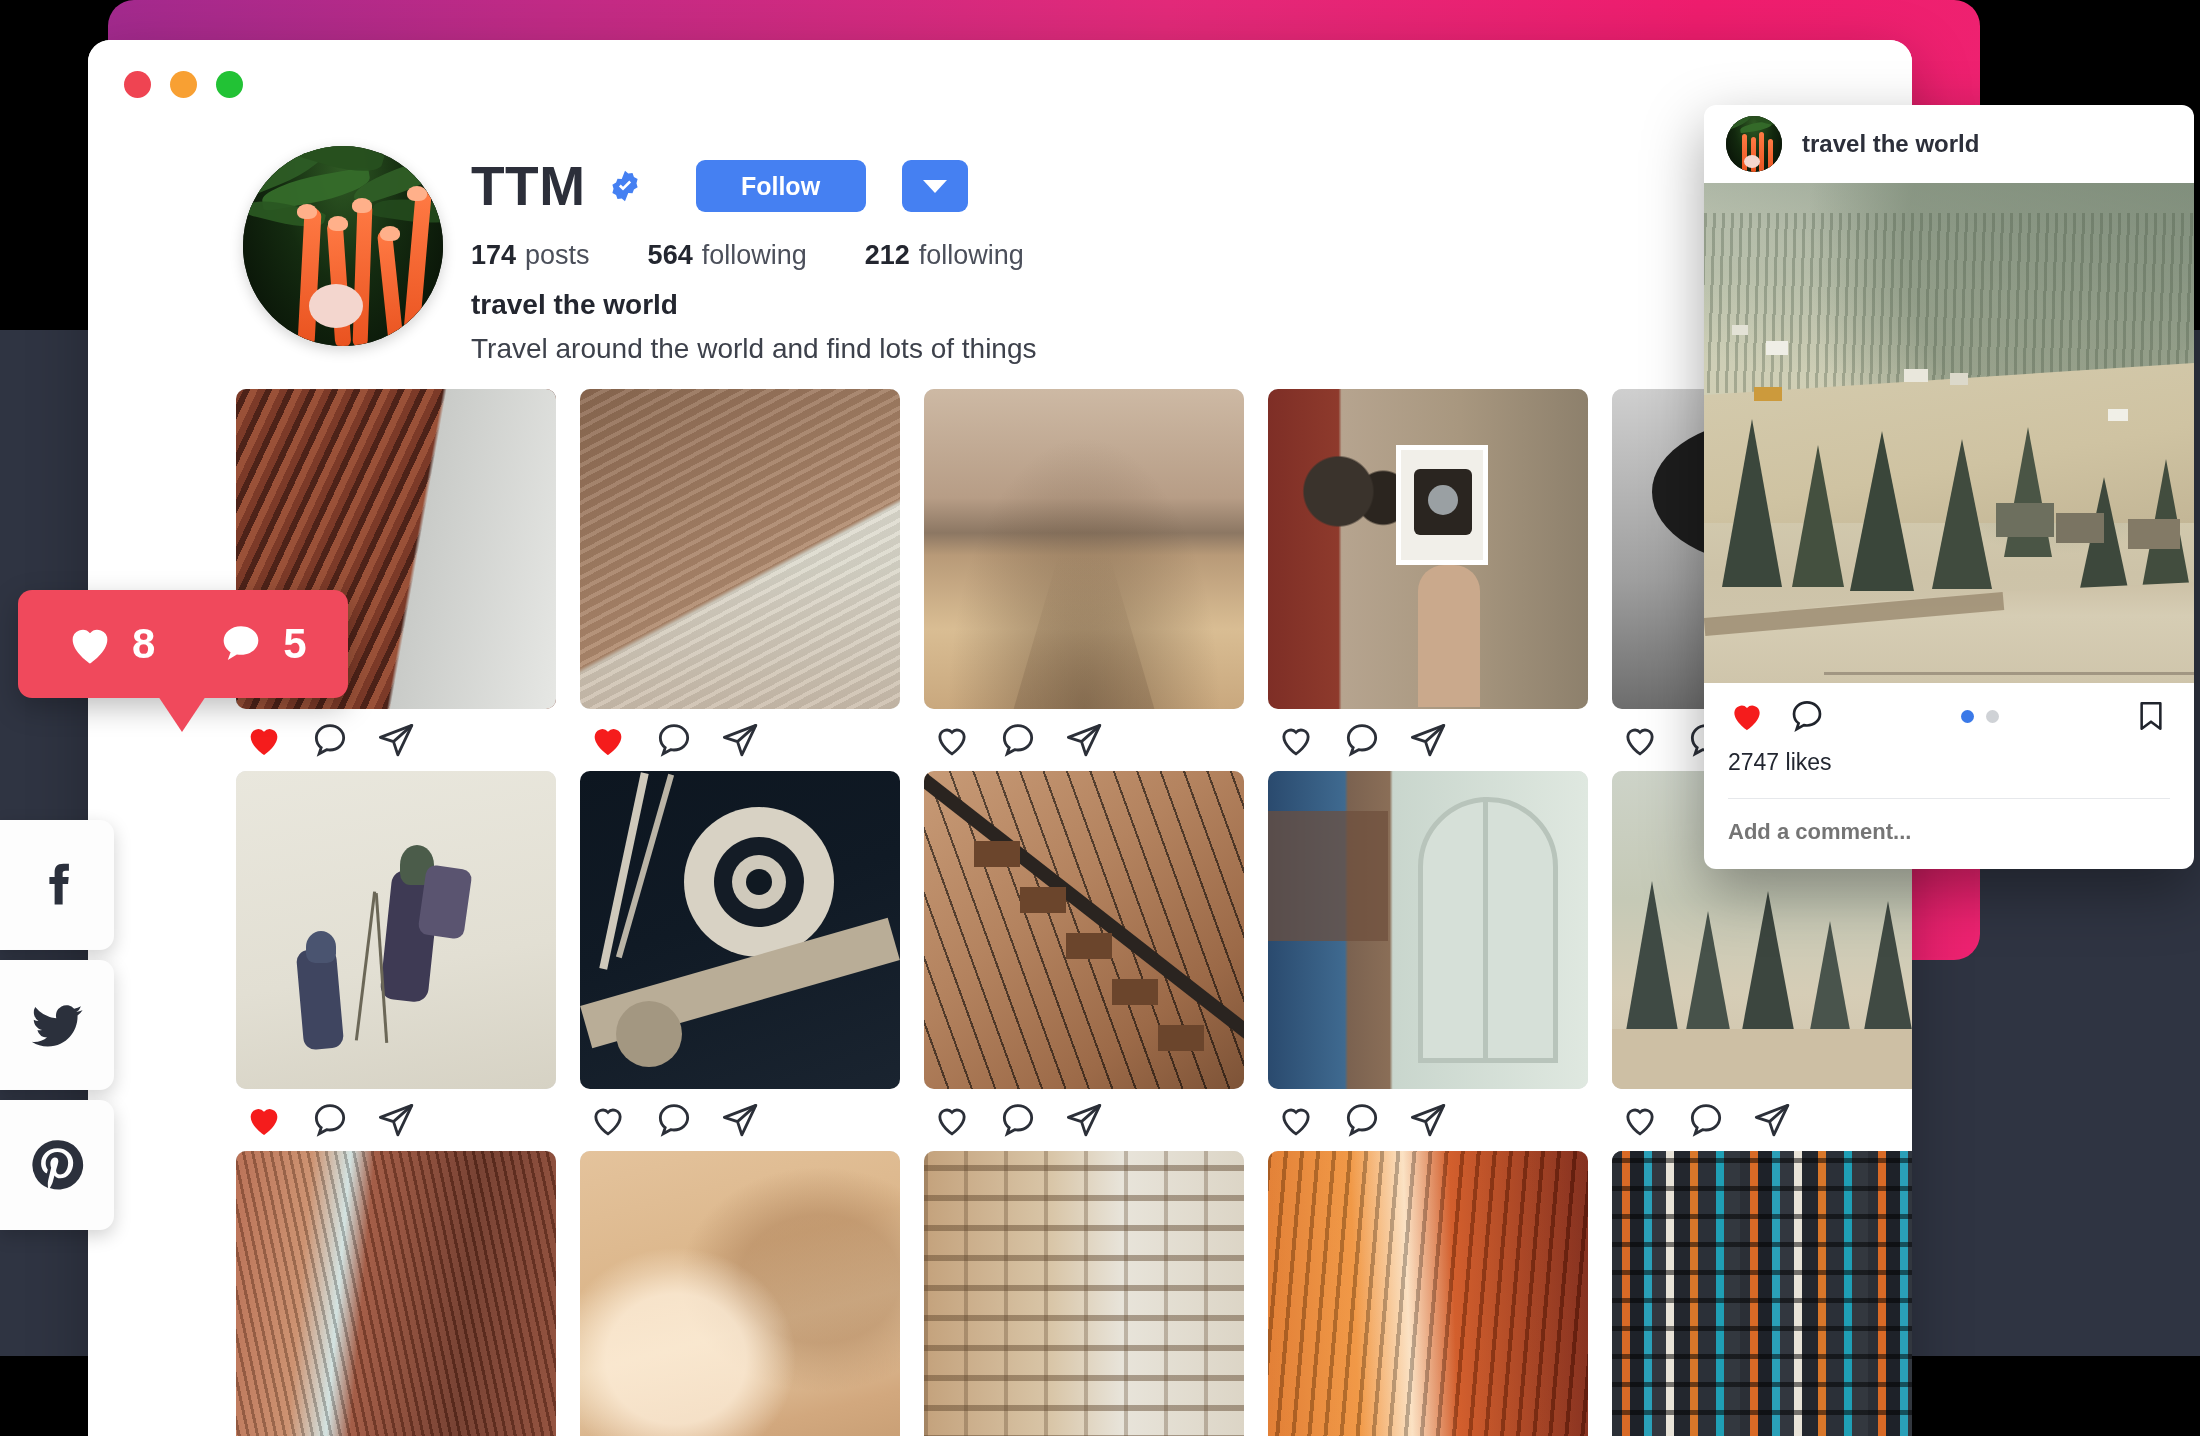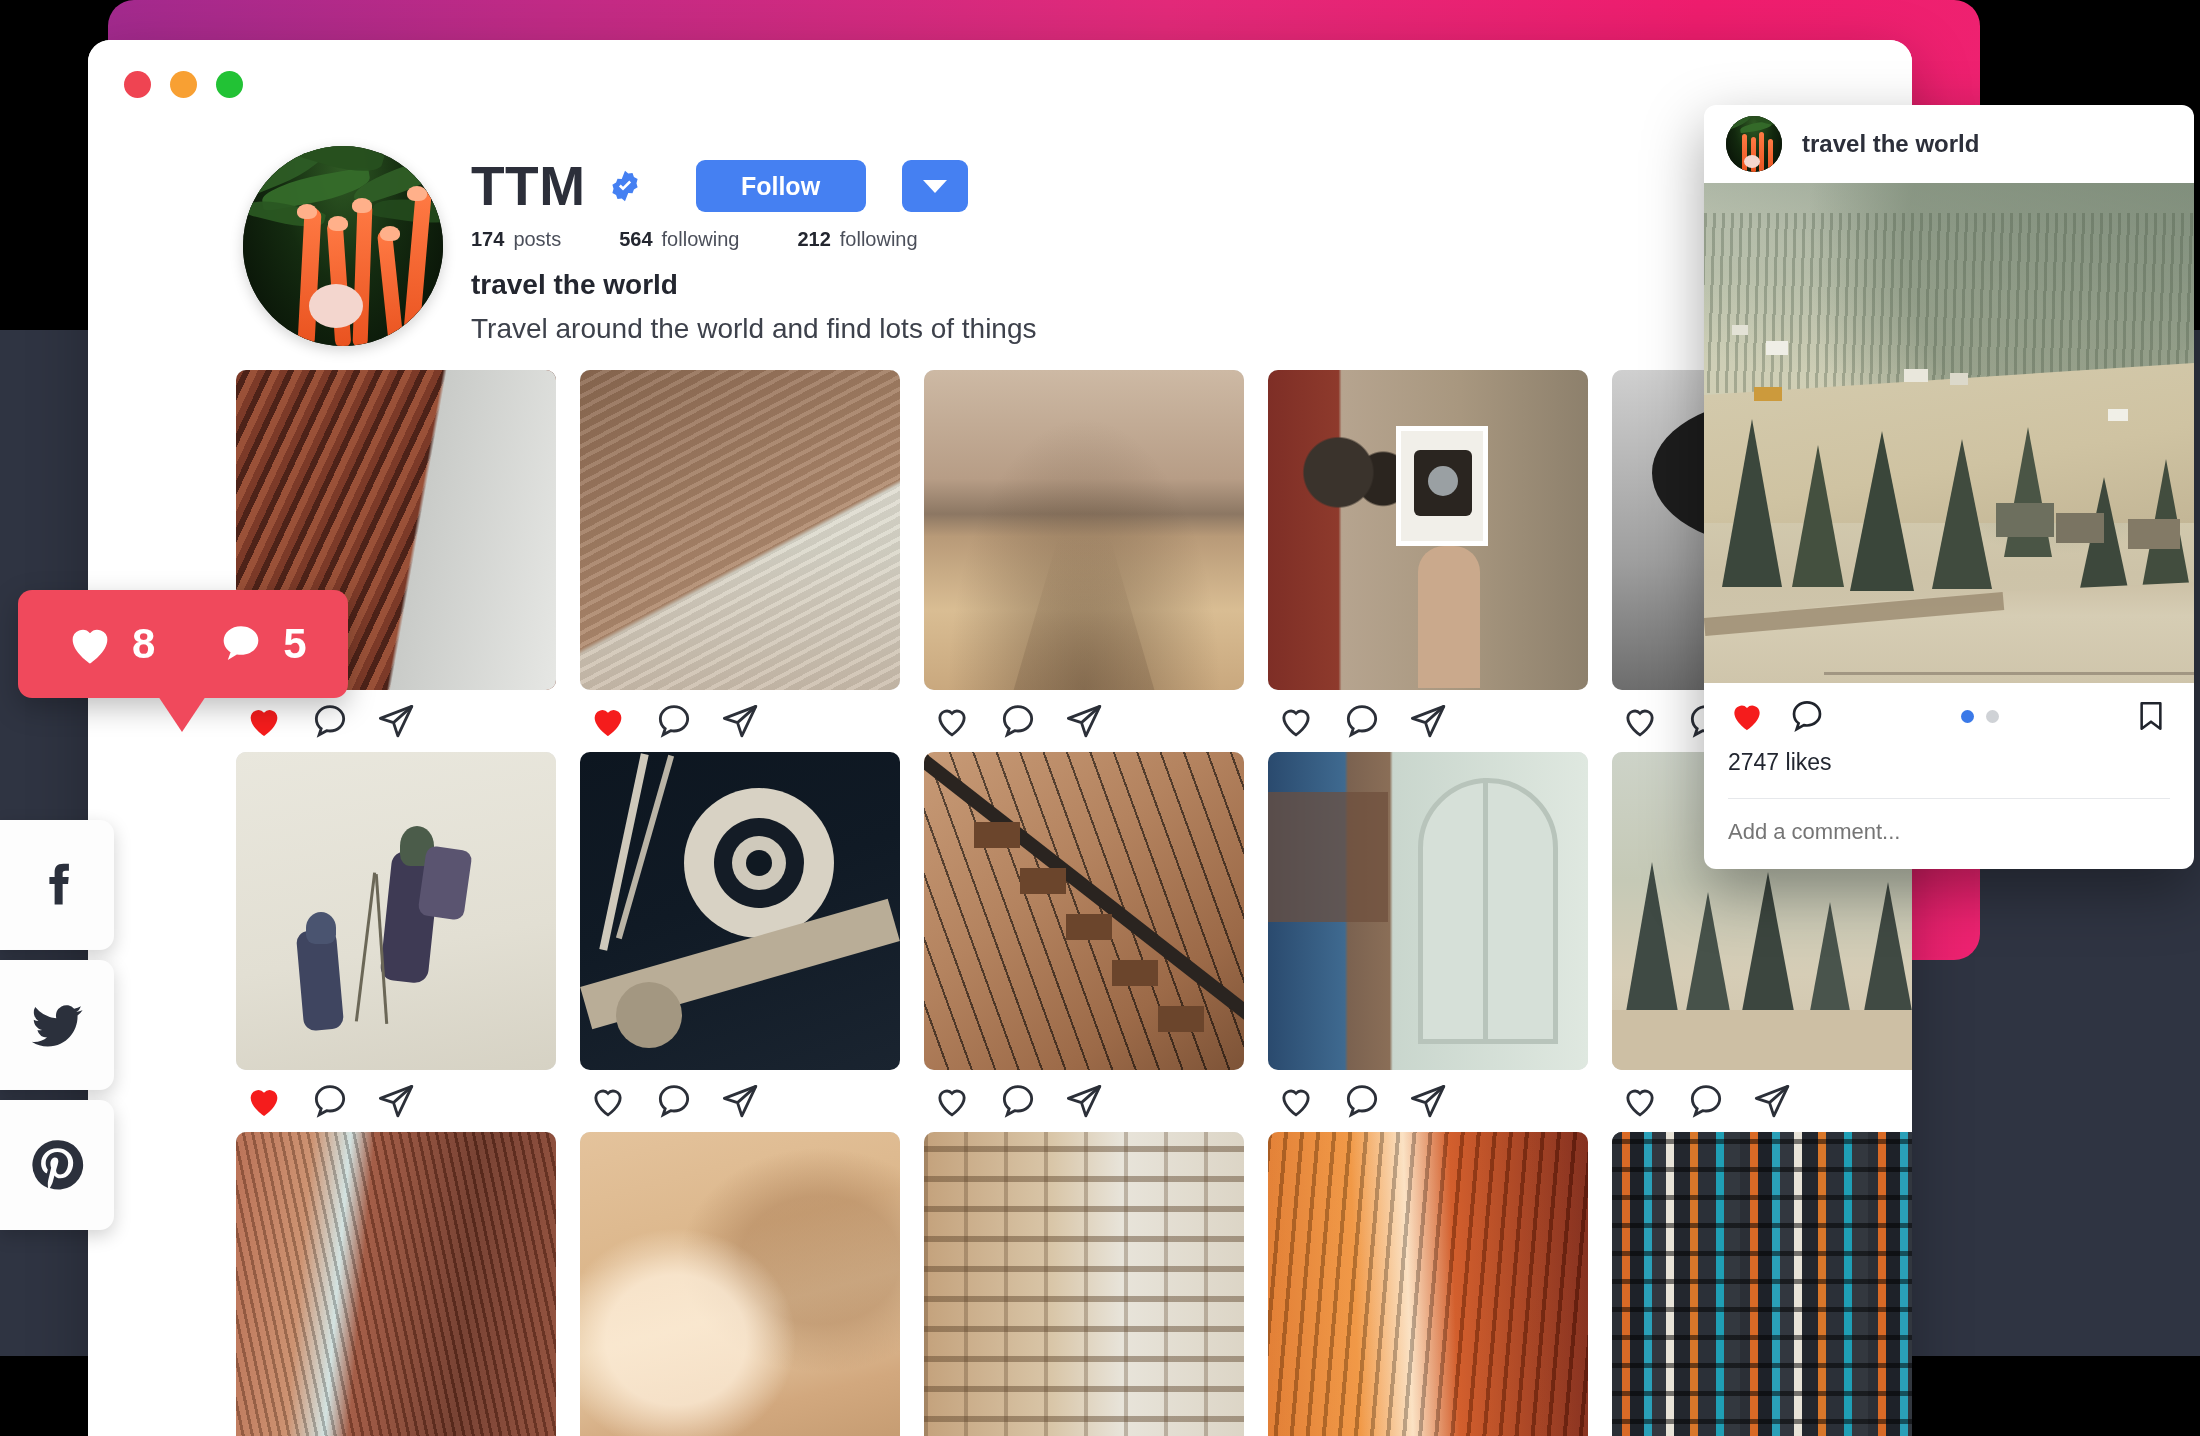--- a/index.html
+++ b/index.html
@@ -98,21 +98,21 @@
     background: #4580f2; border: none; border-radius: 9px;
     width: 66px; height: 52px; cursor: pointer;
     display: flex; align-items: center; justify-content: center;
   }
   .caret {
     width: 0; height: 0;
     border-left: 12px solid transparent;
     border-right: 12px solid transparent;
     border-top: 13px solid #fff;
   }
-  .stats { display: flex; margin-top: 10px; font-size: 20px; color: #4b4f5a; }
+  .stats { display: flex; margin-top: 22px; font-size: 27px; color: #4b4f5a; }
   .stat { margin-right: 58px; }
   .stat .num { font-weight: 700; color: #23262f; margin-right: 9px; }
   .bioname { margin-top: 18px; font-size: 28px; font-weight: 700; color: #23262f; }
   .biotext { margin-top: 12px; font-size: 28px; color: #3d414b; }
 
   
   .grid {
     margin-top: 24px;
     padding-left: 148px;
     display: grid;
@@ -201,20 +201,21 @@
   .pdot.idle { background: #cfd2d6; }
   .popup-likes { padding: 0 24px; font-size: 23px; color: #222630; }
   .popup-date { padding: 10px 24px 0; font-size: 20px; color: #8d9199; letter-spacing: .6px; }
   .popup-rule { margin: 22px 24px 0; height: 1px; background: #e6e8eb; }
   .popup-comment {
     padding: 20px 24px 24px;
     font-size: 22px; color: #a9adb4;
     border: none; outline: none; width: 100%;
     background: transparent;
     font-family: "Liberation Sans", sans-serif;
+    font-weight: bold;
   }
 
   
   .ph { position: absolute; inset: 0; }
 </style>
 </head>
 <body>
 
 <div class="stage">
 

